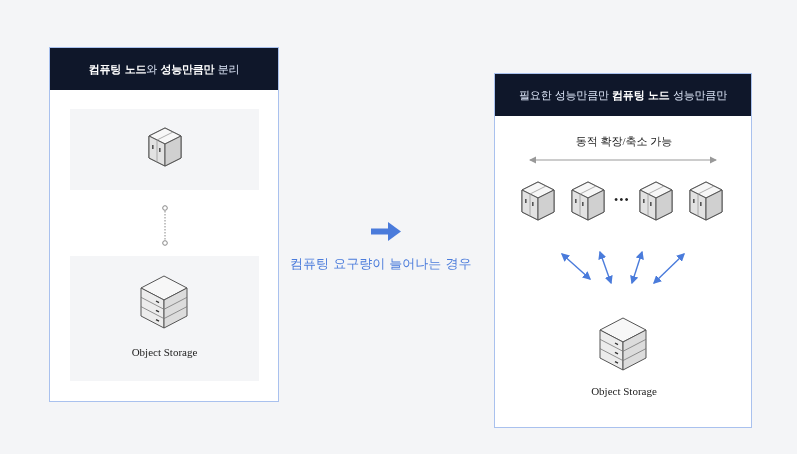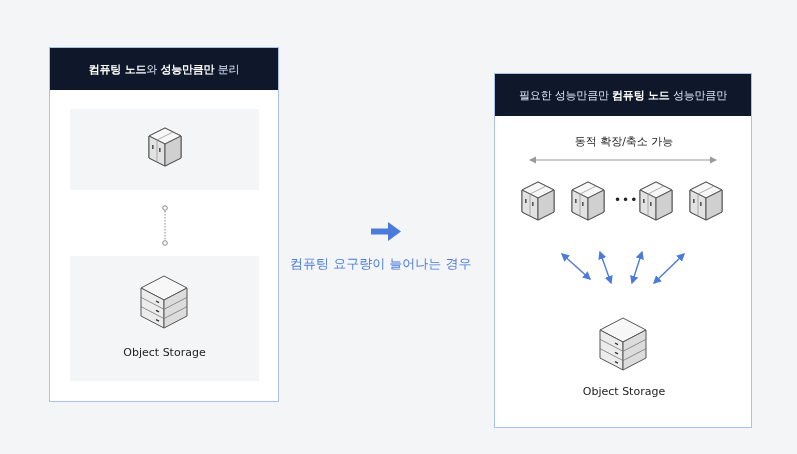--- a/index.html
+++ b/index.html
@@ -32,20 +32,21 @@
     background: #f4f5f7;
   }
   .box-top { left: 20px; top: 61px; width: 189px; height: 81px; }
   .box-bottom { left: 20px; top: 208px; width: 189px; height: 125px; }
   .abs { position: absolute; }
   .label {
     position: absolute;
     font-size: 11px;
     color: #222;
     white-space: nowrap;
+    font-family: Liberation Serif, serif;
   }
   .mid-text {
     position: absolute;
     left: 290px; top: 255px; width: 200px;
     text-align: left;
     font-size: 13px;
     color: #4a7bdb;
     white-space: nowrap;
   }
 </style>

